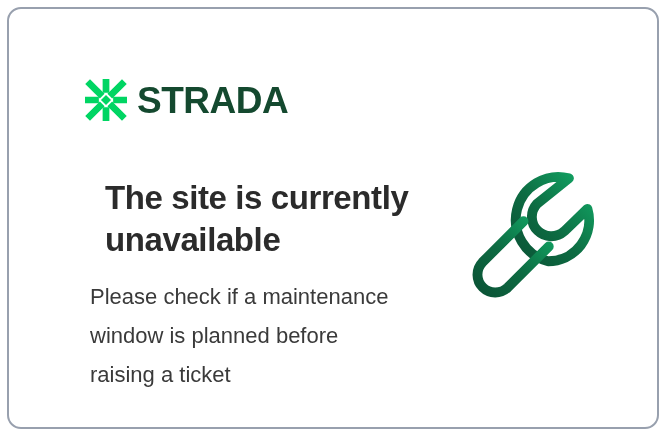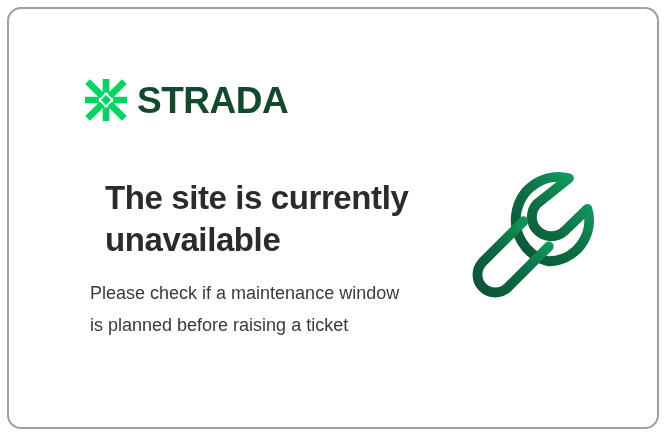--- a/index.html
+++ b/index.html
@@ -74,21 +74,21 @@
     color: #2b2b2b;
   }
 
   
   .body-copy {
     position: absolute;
     left: 81px;
     top: 268px;
     width: 310px;
     margin: 0;
-    font-size: 18px;
+    font-size: 22px;
     font-weight: normal;
     line-height: 1.78;
     color: #3a3a3a;
   }
 
   
   .wrench {
     position: absolute;
     left: 456px;
     top: 156px;

